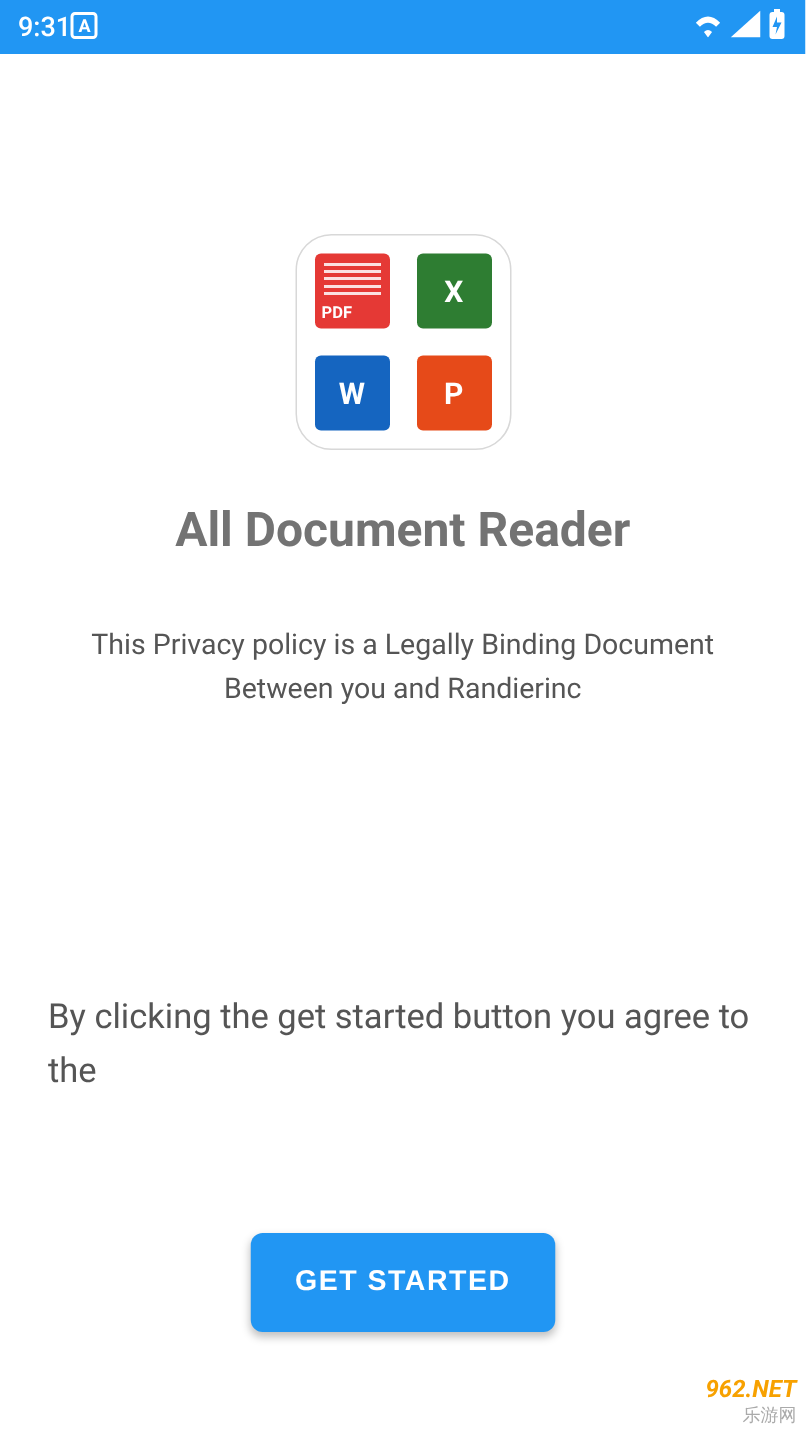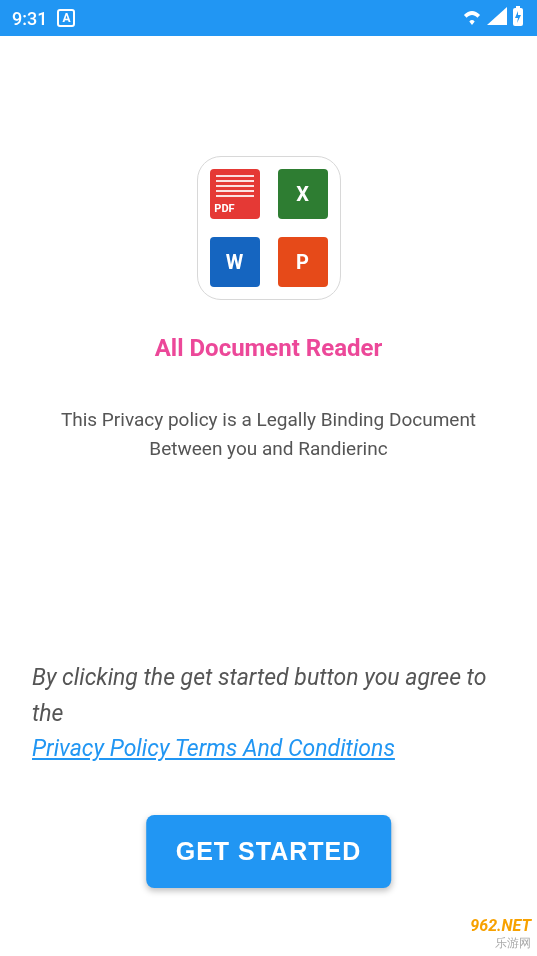--- a/index.html
+++ b/index.html
@@ -15,21 +15,21 @@
     height: 36px;
     background: #2196f3;
     color: #ffffff;
     display: flex;
     align-items: center;
     justify-content: space-between;
     padding: 0 12px;
     font-size: 18px;
     font-weight: 500;
   }
-  .status-left { display: flex; align-items: center; gap: 10px; }
+  .status-left { display: flex; align-items: flex-start; }
   .status-right { display: flex; align-items: center; gap: 4px; }
   .status-icon-box {
     width: 18px; height: 18px;
     border: 2px solid #fff;
     border-radius: 3px;
     display: flex; align-items: center; justify-content: center;
     font-size: 12px; font-weight: 700;
   }
   .content {
     padding: 0 28px;
@@ -66,56 +66,55 @@
     position: absolute; inset: 6px 6px 20px 6px;
     background: repeating-linear-gradient(#fff 0 2px, transparent 2px 5px);
     opacity: 0.85;
   }
   .pdf-tile span { position: relative; font-size: 11px; background:#e53935; padding:1px 3px; border-radius:2px; bottom:-14px; left:-10px;}
   .excel-tile { background: #2e7d32; }
   .word-tile { background: #1565c0; }
   .ppt-tile { background: #e64a19; }
   .app-title {
     margin-top: 34px;
-    font-size: 24px;
+    font-size: 32px;
     font-weight: 700;
-    color: #ec4899;
+    color: #737373;
     text-align: center;
   }
   .subtitle {
     margin-top: 44px;
     font-size: 19px;
     line-height: 1.5;
     color: #555;
     text-align: center;
     padding: 0 6px;
   }
   .agree-block {
     position: absolute;
     left: 32px; right: 32px;
     top: 660px;
     font-size: 23px;
     line-height: 1.55;
     color: #555;
     text-align: left;
-    font-style: italic;
   }
   .policy-link {
     color: #2196f3;
     text-decoration: underline;
     cursor: pointer;
   }
   .get-started {
     position: absolute;
     left: 50%;
     transform: translateX(-50%);
     bottom: 68px;
     background: #2196f3;
     color: #fff;
-    font-size: 25px;
+    font-size: 19px;
     font-weight: 700;
     letter-spacing: 1px;
     border: none;
     border-radius: 8px;
     padding: 22px 30px;
     box-shadow: 0 3px 6px rgba(0,0,0,0.25);
     cursor: pointer;
     margin-top: 16px;
   }
   .watermark {
@@ -175,21 +174,20 @@
       </div>
   </div>
 
   <h1 class="app-title">All Document Reader</h1>
 
   <p class="subtitle">This Privacy policy is a Legally Binding Document Between you and Randierinc</p>
 </div>
 
 <div class="agree-block">
   <span>By clicking the get started button you agree to the</span><br>
-  <a class="policy-link">Privacy Policy Terms And Conditions</a>
 </div>
 
 <button class="get-started">GET STARTED</button>
 
 <div class="watermark">
   <div class="top">962.NET</div>
   <div>乐游网</div>
 </div>
 
 </body></html>

